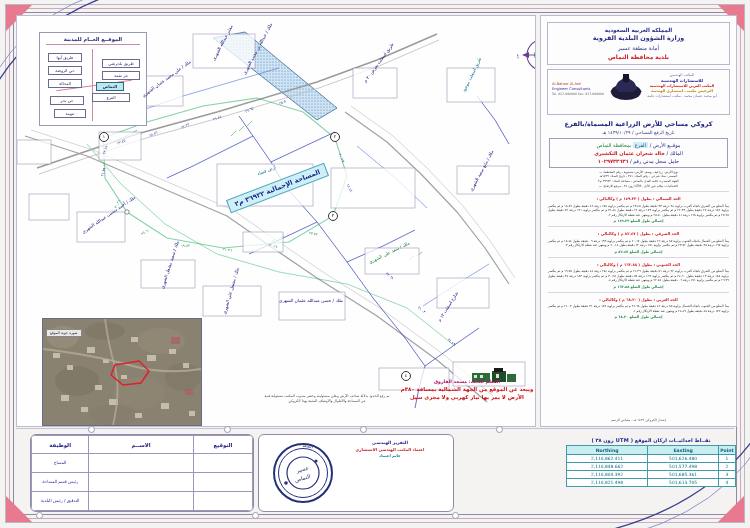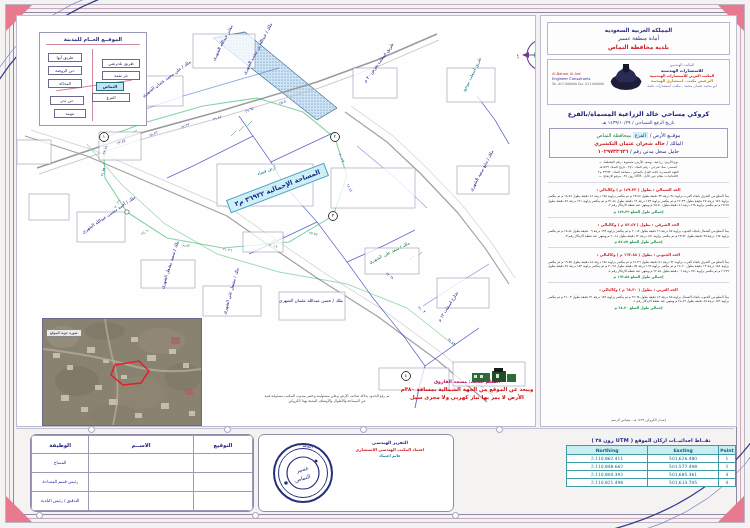--- a/index.html
+++ b/index.html
@@ -441,20 +441,21 @@
       <div>الأرض لا يمر بها تيار كهربي ولا مجرى سيل</div>
     </div>
 
     <div class="graynote">تم رفع الحدود بدلالة صاحب الأرض وعلى مسئوليته وحضر مندوب المكتب مسئولية فنية عن المساحة والأطوال والأوصاف المثبتة بهذا الكروكي</div>
   </div>
 
   <div class="side">
 
     <div class="side-hdr">
       <div class="sh1">المملكة العربية السعودية</div>
+      <div class="sh2">وزارة الشؤون البلدية القروية</div>
       <div class="sh3">أمانة منطقة عسير</div>
       <div class="sh-red">بلدية محافظة النماص</div>
     </div>
 
     <div class="consult">
       <div class="logo">
         <svg width="40" height="30">
           <ellipse cx="20" cy="20" rx="15" ry="8" fill="#1d1d3a"></ellipse>
           <path d="M 9 20 Q 9 8 20 6 Q 31 8 31 20 Z" fill="#2a2a55"></path>
           <circle cx="20" cy="7" r="3.4" fill="#15152e"></circle>
@@ -471,21 +472,21 @@
         <div class="r1">أبو محمد عثمان محمد ـ مكتب استشارات عامة</div>
       </div>
       <div class="cL">
         <div>Al-Batoor Al-Ard</div>
         <div class="cL2">Engineer Consultants</div>
         <div class="cL3">Tel: 017-000000   Fax: 017-000000</div>
       </div>
     </div>
 
     <div class="titleblk">
-      <div class="tb1">كروكي مساحي خالد الزراعية المسماة/بالفرع</div>
+      <div class="tb1">كروكي مساحي للأرض الزراعية المسماة/بالفرع</div>
       <div class="tb2">تاريخ الرفع المساحي /  ١٤٣٩/١٠/٢٩ هـ</div>
     </div>
 
     <div class="ownerbox">
       <div class="ob-row">
         <span>موقــع الأرض /</span>
         <span class="hl">الفرع</span>
         <span class="gr">بمحافظة النماص</span>
       </div>
       <div class="ob-row">

